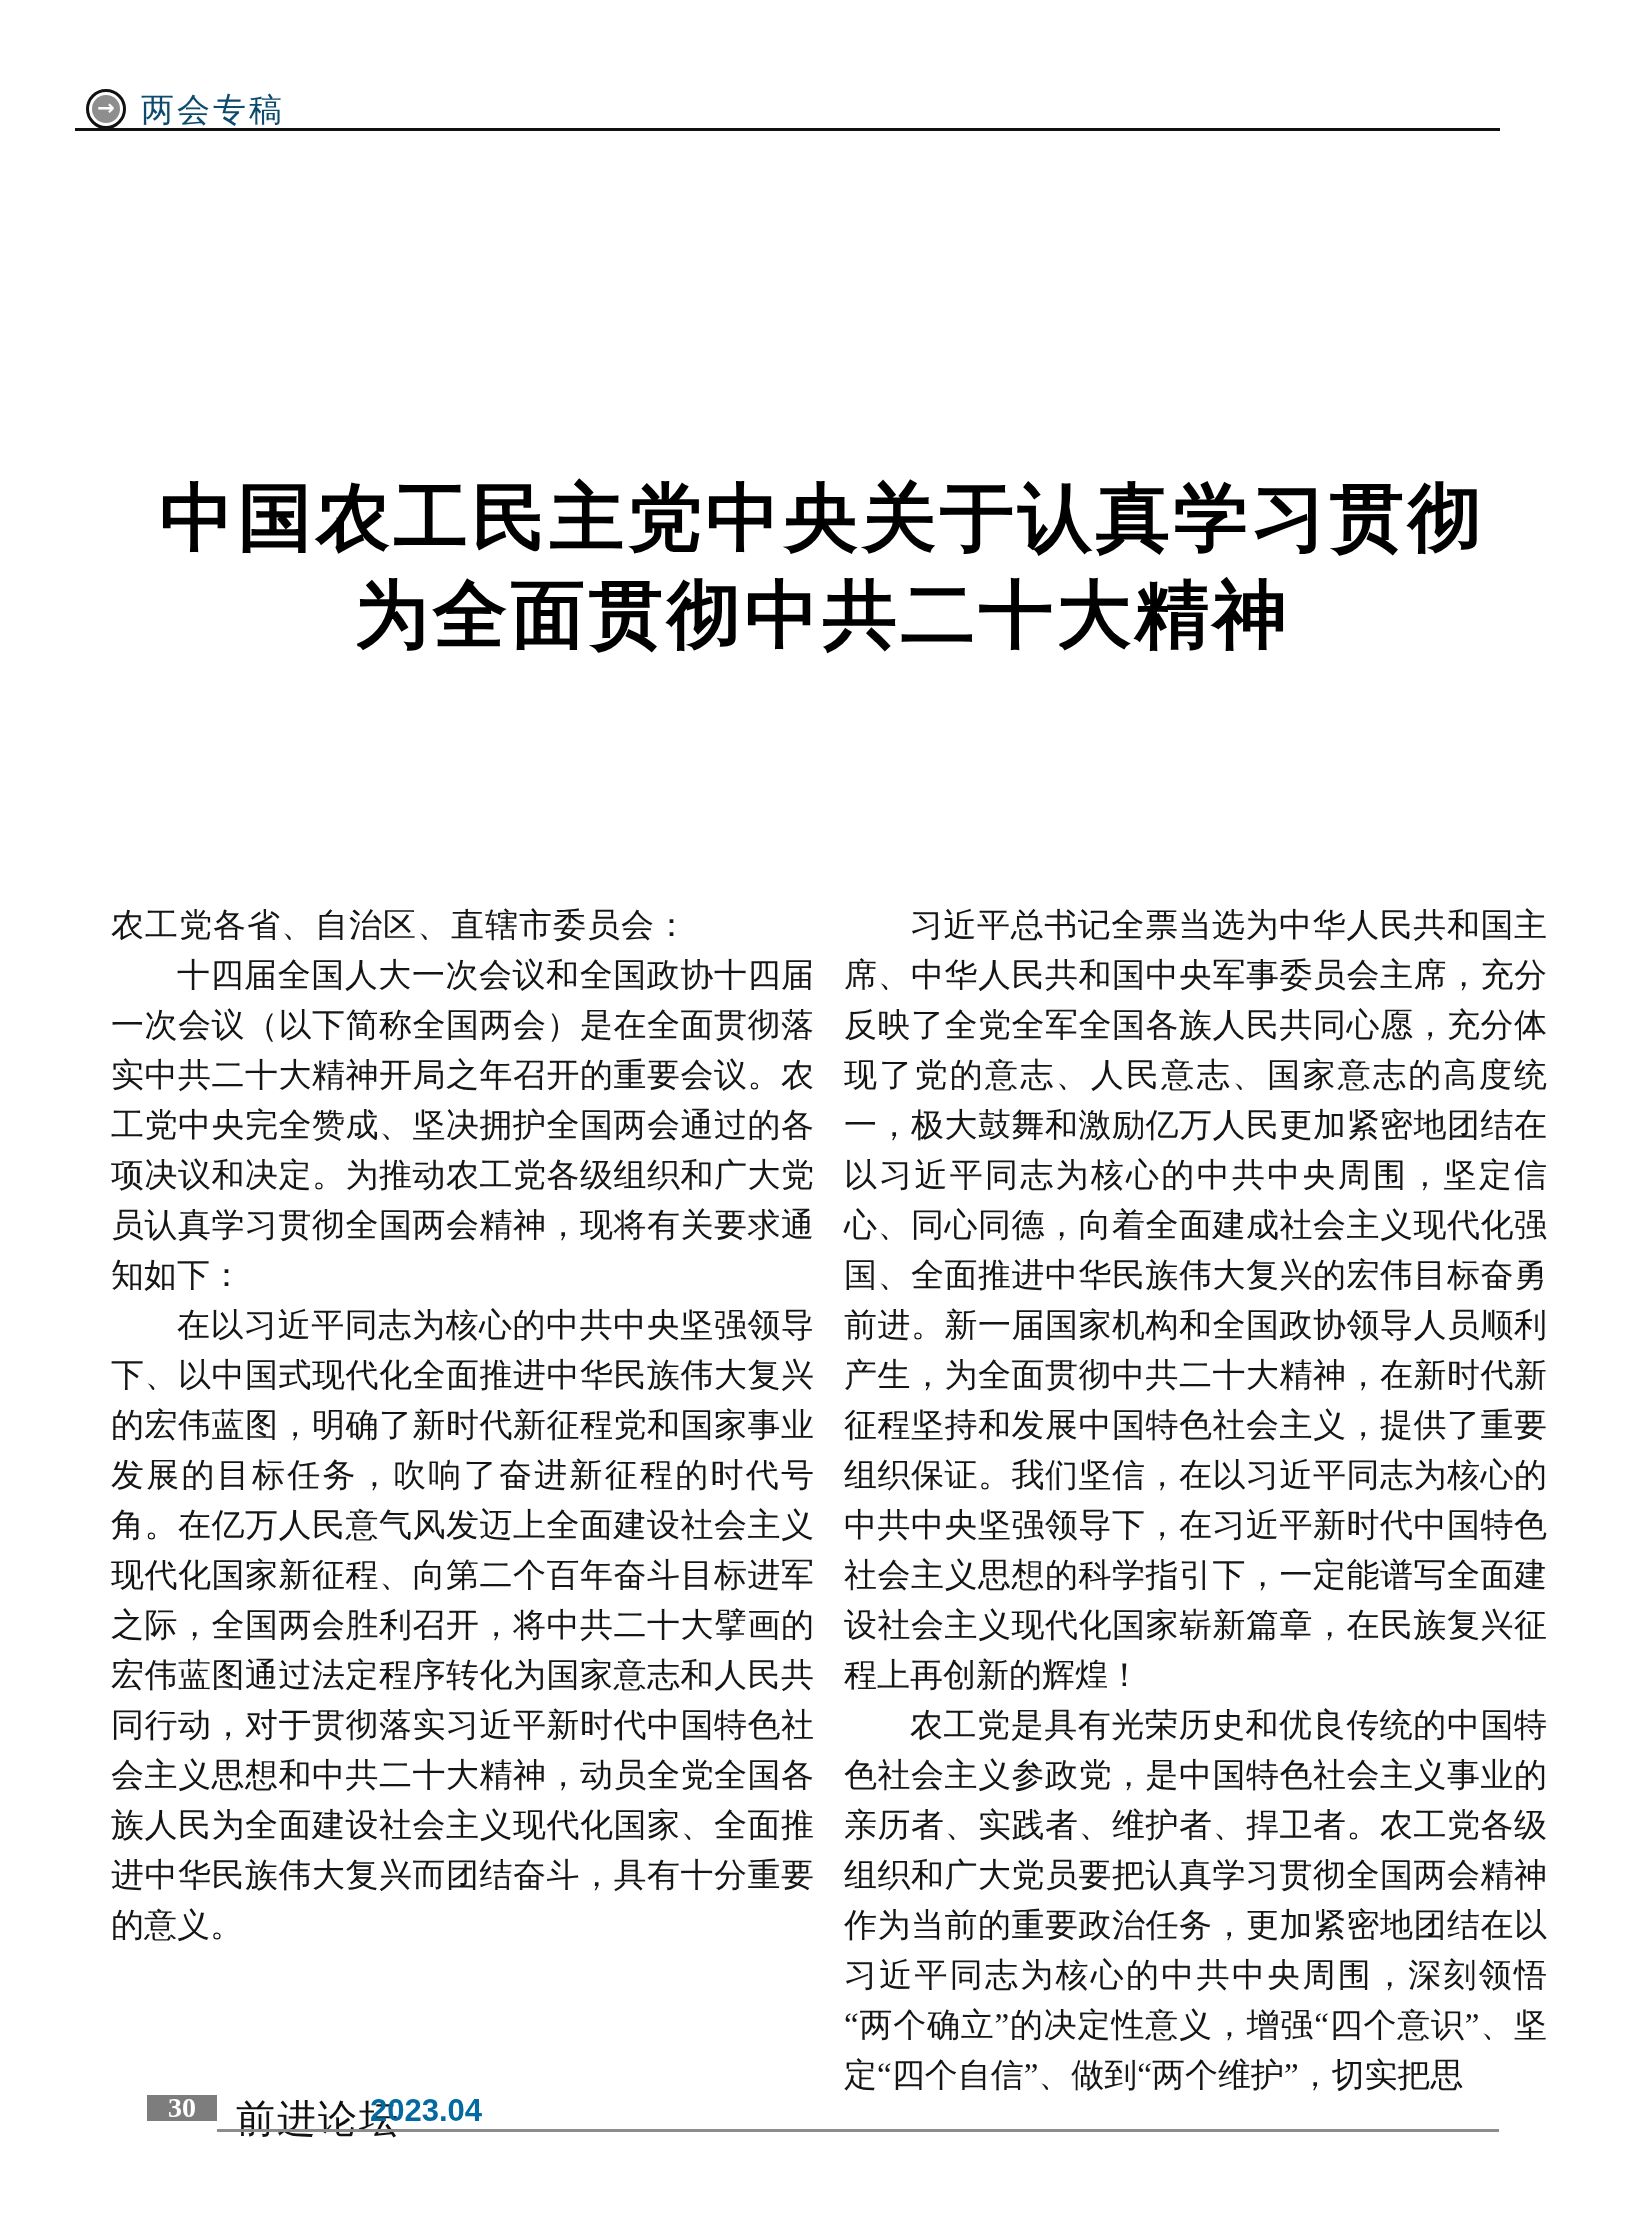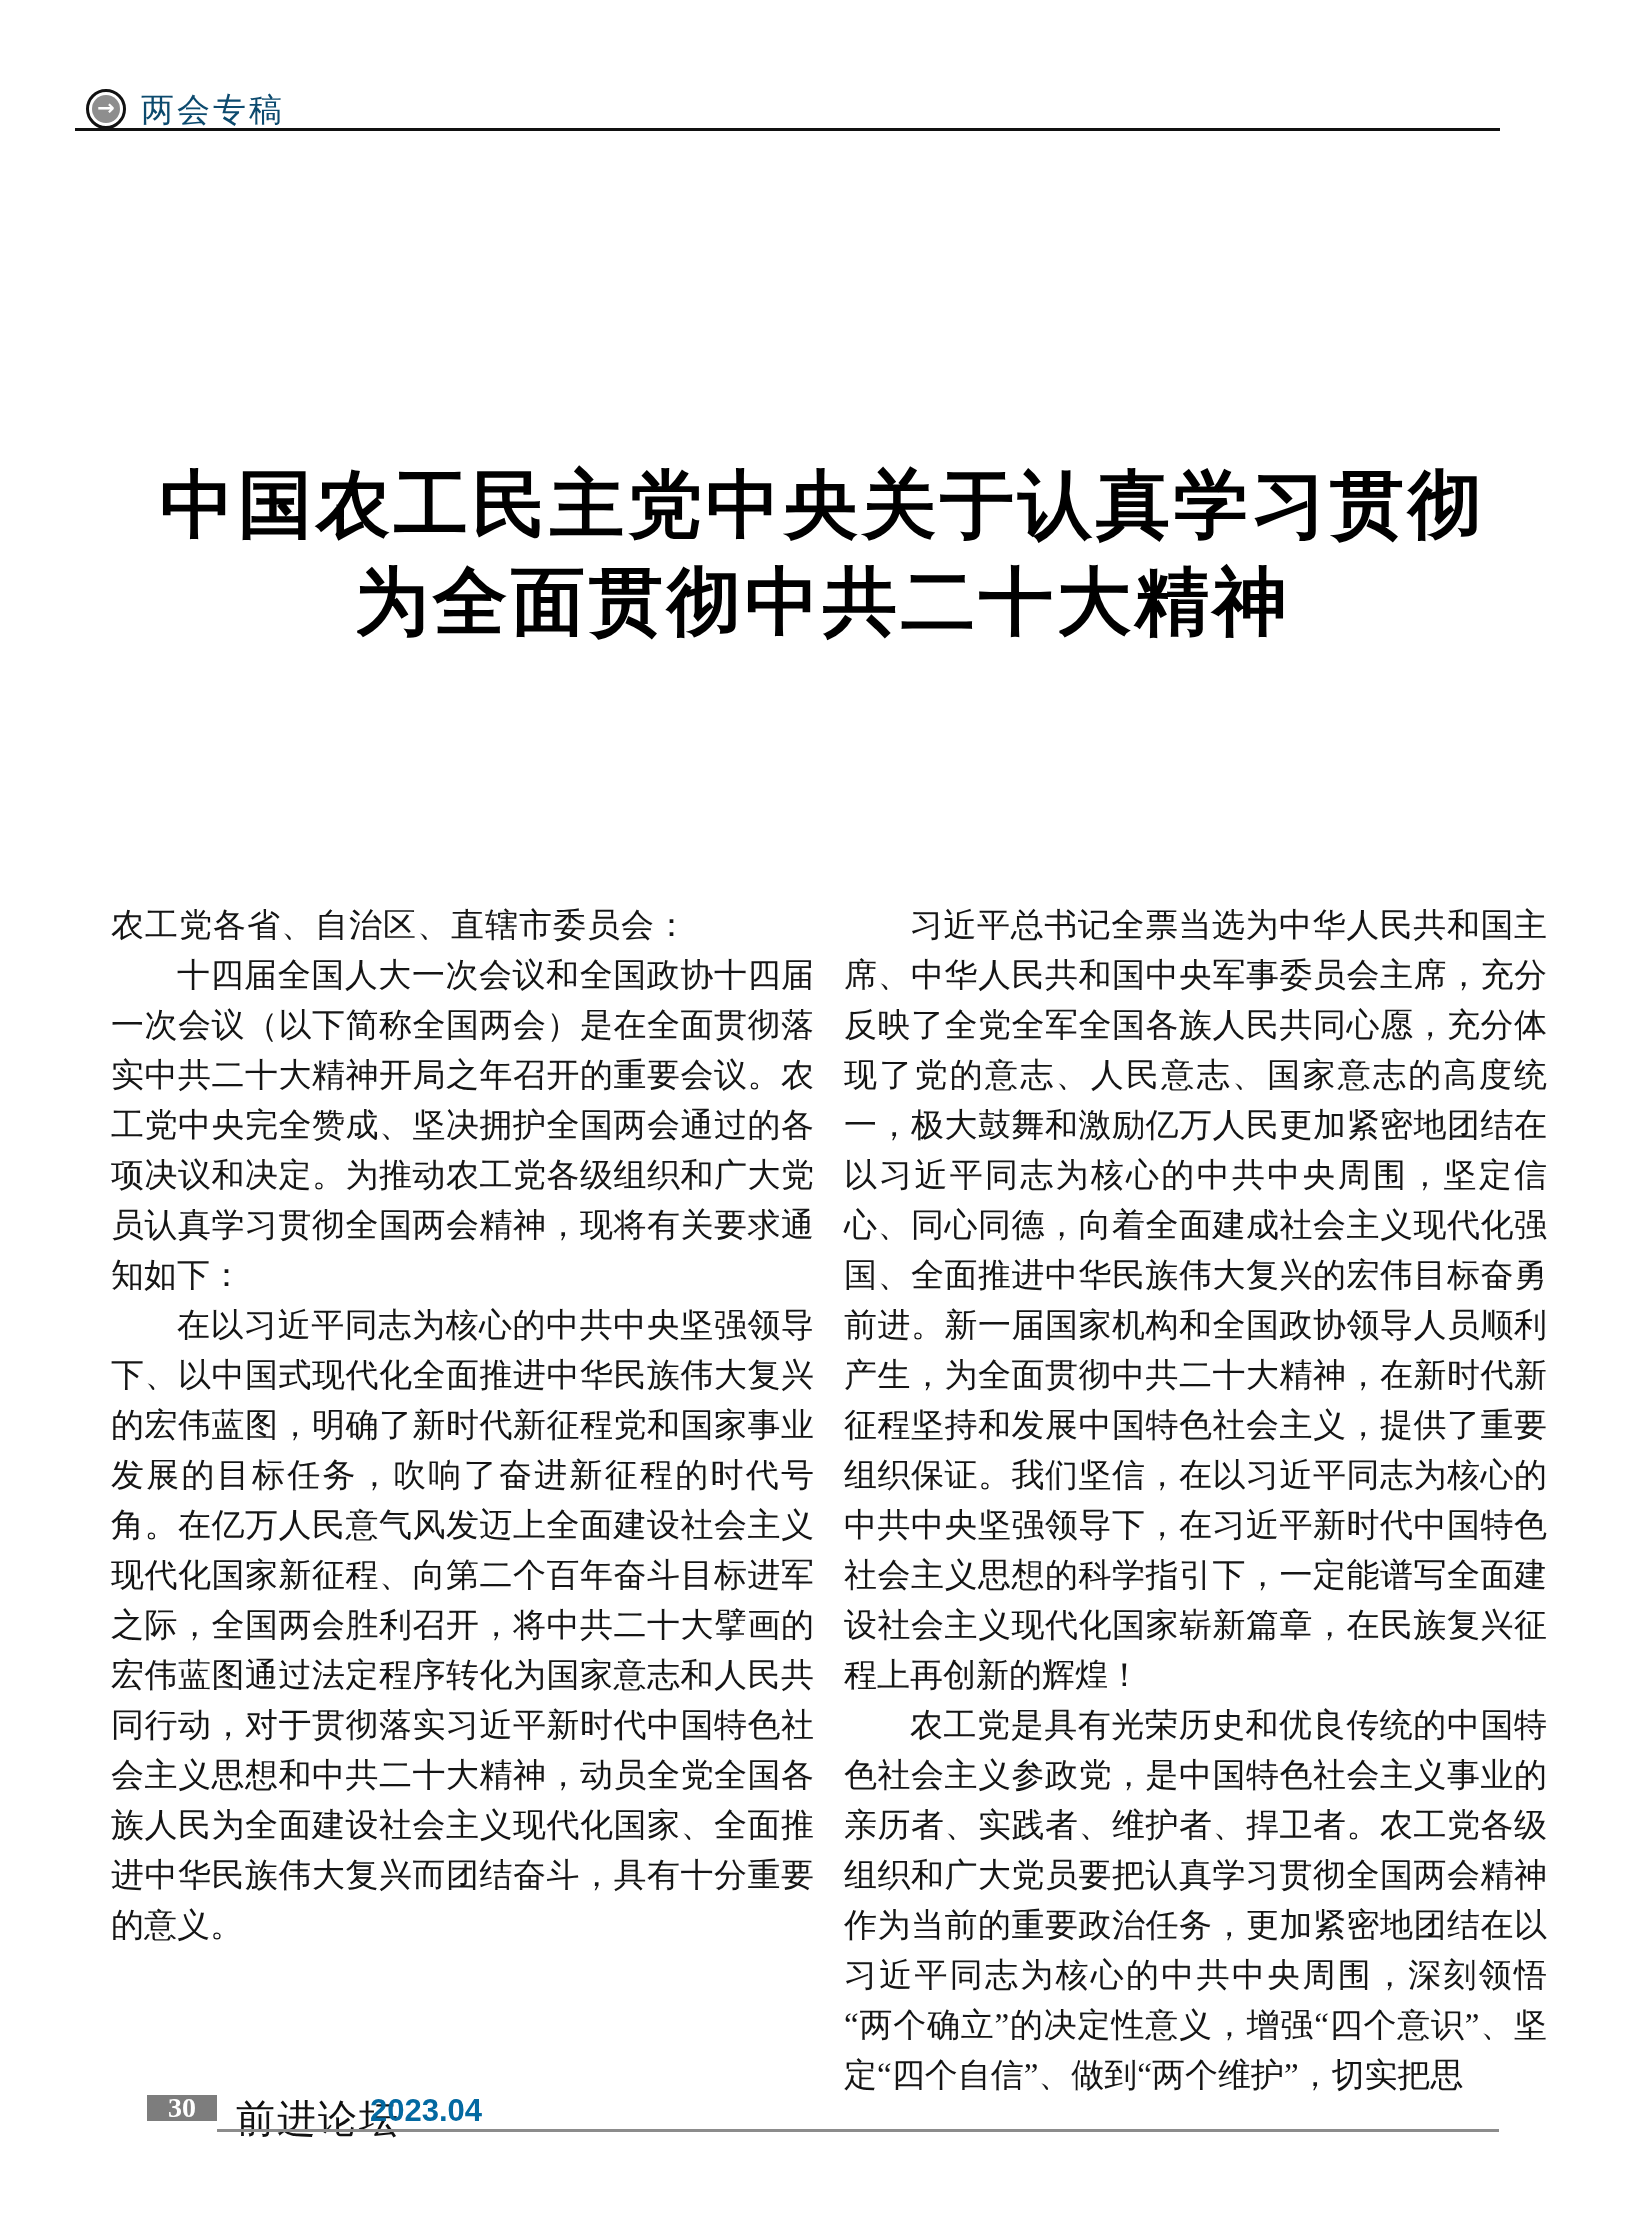--- a/index.html
+++ b/index.html
@@ -30,21 +30,21 @@
     font-family:"Liberation Sans", sans-serif;
     font-size:33px; letter-spacing:3px; color:#0c4a6e; white-space:nowrap;
   }
   .hdr-rule {
     position:absolute; left:75px; top:128px; width:1425px; height:3px;
     background:#111;
   }
 
   
   .title {
-    position:absolute; left:40px; right:40px; top:456px; margin:0;
+    position:absolute; left:40px; right:40px; top:456px; margin:13px;
     text-align:center;
     font-family:"Liberation Sans", sans-serif;
     font-weight:900; font-size:74px; line-height:97px;
     letter-spacing:4px; color:#000;
   }
   .title-line { display:block; white-space:nowrap; }
 
   
   .col {
     position:absolute; top:900px; width:703px;

